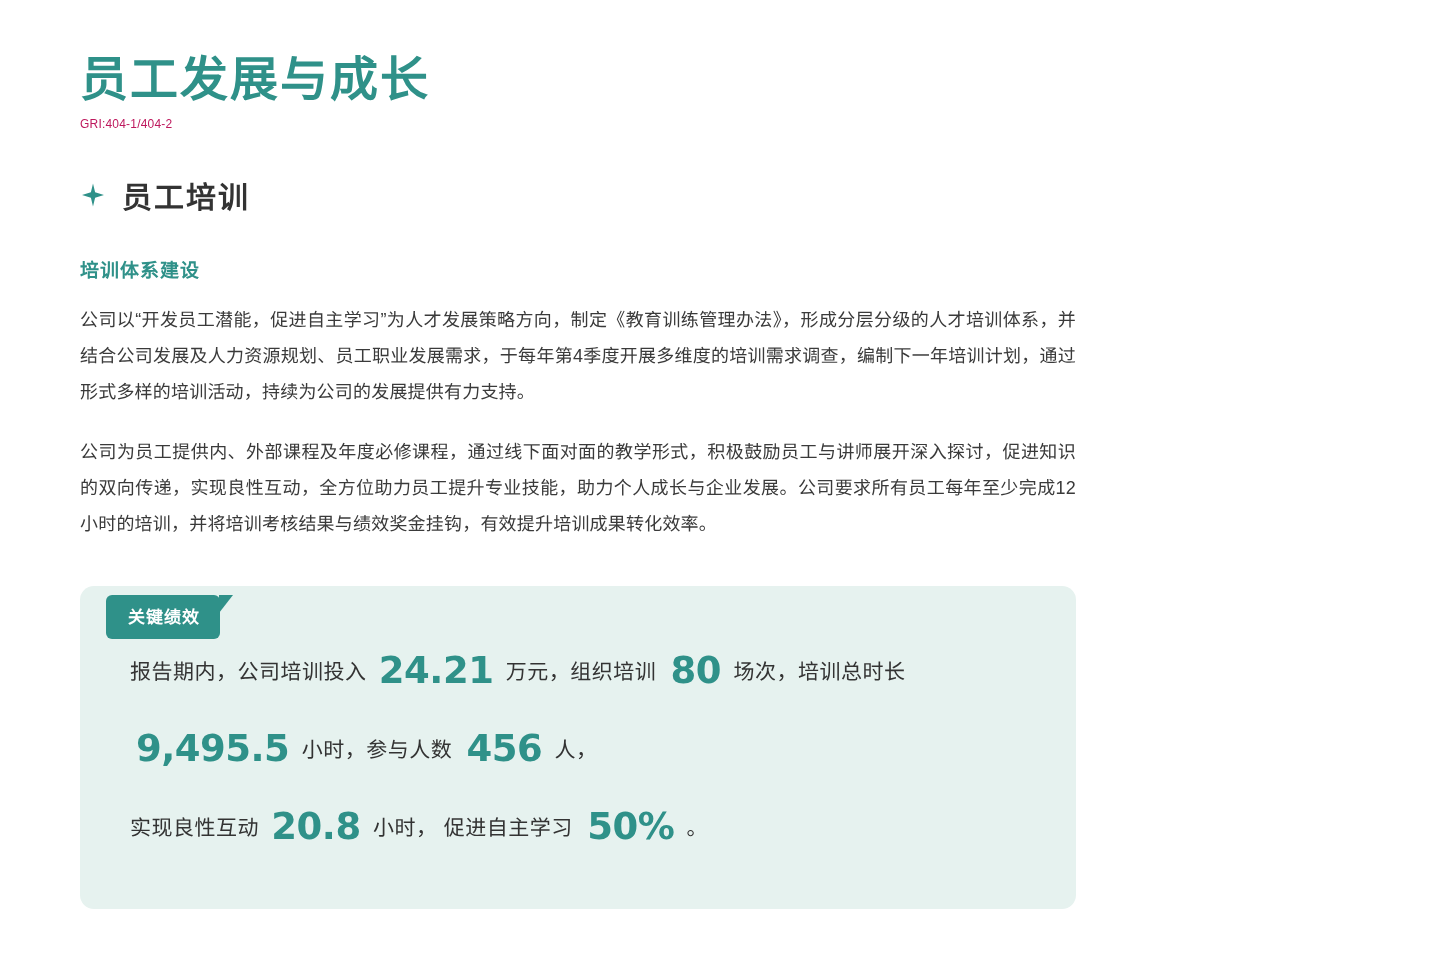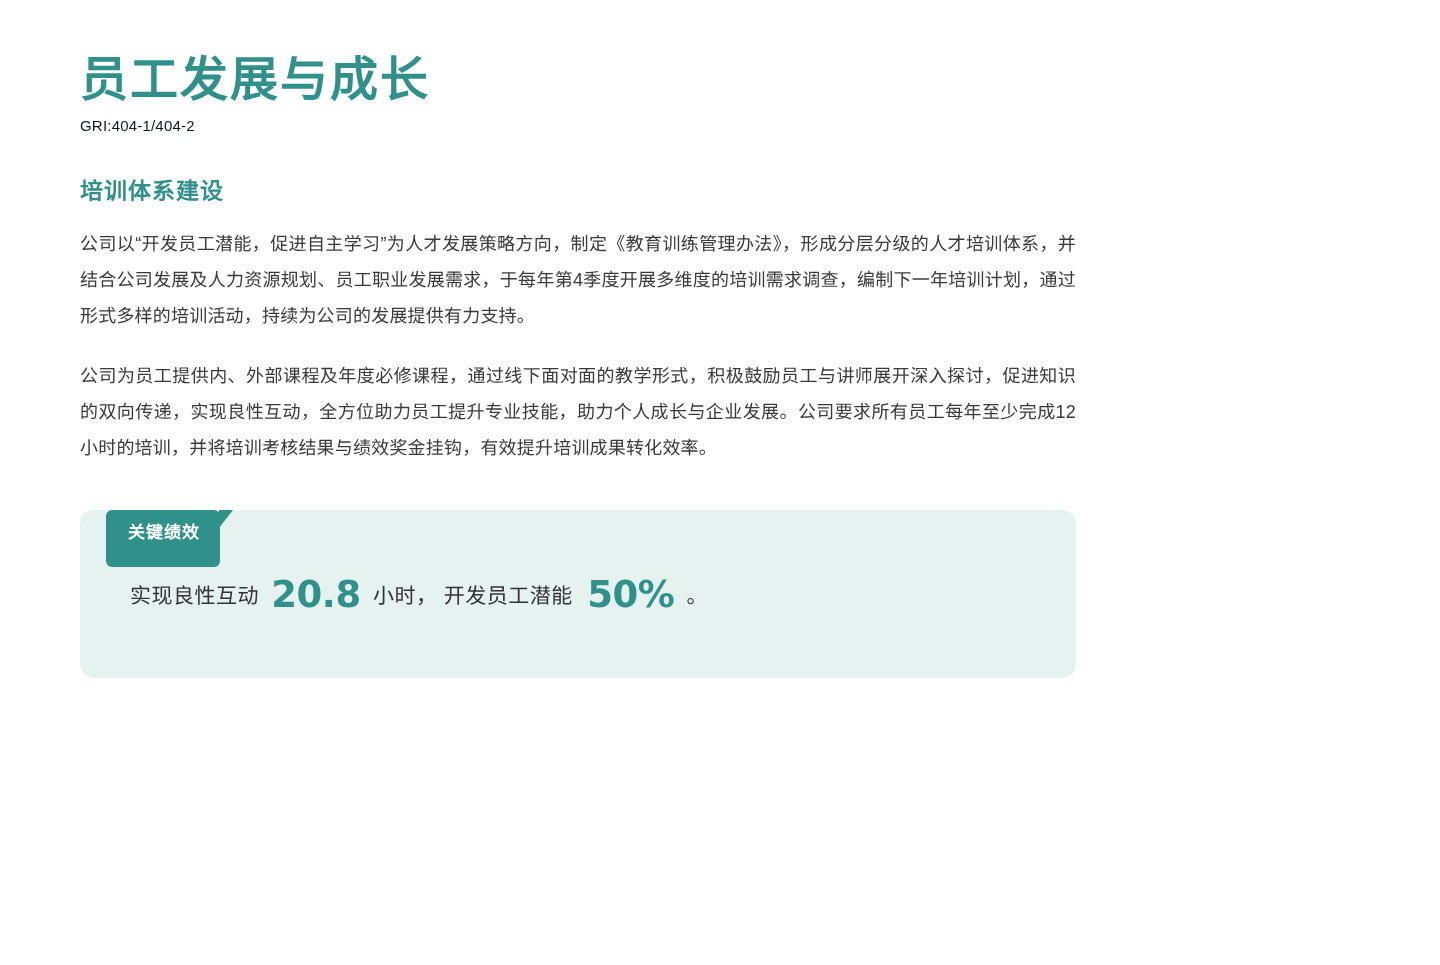--- a/index.html
+++ b/index.html
@@ -29,22 +29,22 @@
   .page-title {
     font-size: 48px;
     line-height: 1.15;
     font-weight: bold;
     color: #2f9189;
     letter-spacing: 2px;
     margin: 0;
   }
   .gri-code {
     margin-top: 10px;
-    font-size: 15px;
-    color: #0f172a;
+    font-size: 12px;
+    color: #be185d;
     letter-spacing: 0.2px;
   }
 
   
   .section-heading {
     display: flex;
     align-items: center;
     margin-top: 42px;
   }
   .star-icon {
@@ -61,21 +61,21 @@
   .section-heading-text {
     font-size: 30px;
     font-weight: bold;
     color: #333333;
     letter-spacing: 2px;
   }
 
   
   .sub-heading {
     margin-top: 38px;
-    font-size: 23px;
+    font-size: 19px;
     font-weight: bold;
     color: #2f9189;
     letter-spacing: 1px;
   }
 
   
   .para {
     margin-top: 20px;
     font-size: 18px;
     line-height: 2.0;
@@ -85,28 +85,28 @@
   }
   .para + .para { margin-top: 24px; }
 
   
   .kpi-wrap {
     position: relative;
     margin-top: 44px;
   }
   .kpi-tag {
     position: absolute;
-    top: 0;
+    top: 9px;
     left: 26px;
     background: #2f9189;
     color: #ffffff;
     font-size: 17px;
     font-weight: bold;
     letter-spacing: 1px;
-    padding: 8px 20px 24px 22px;
+    padding: 8px 20px 11px 22px;
     border-radius: 6px 6px 6px 6px;
     z-index: 3;
   }
   .kpi-tag::after {
     content: "";
     position: absolute;
     right: -13px;
     top: 0;
     width: 0;
     height: 0;
@@ -142,32 +142,51 @@
 </head>
 <body>
 
 <div class="page">
 
   <div class="title-block">
     <h1 class="page-title">员工发展与成长</h1>
     <div class="gri-code">GRI:404-1/404-2</div>
   </div>
 
+  <div class="section-heading">
+    <span class="star-icon">
+      <svg width="26" height="26" viewBox="0 0 26 26" aria-hidden="true">
+        <path d="M13 1.5 L15.1 10.2 L24 13 L15.1 15.8 L13 24.5 L10.9 15.8 L2 13 L10.9 10.2 Z" fill="#2f9189"></path>
+      </svg>
+    </span>
+    <span class="section-heading-text">员工培训</span>
+  </div>
 
   <div class="sub-heading">培训体系建设</div>
 
   <p class="para">公司以“开发员工潜能，促进自主学习”为人才发展策略方向，制定《教育训练管理办法》，形成分层分级的人才培训体系，并结合公司发展及人力资源规划、员工职业发展需求，于每年第4季度开展多维度的培训需求调查，编制下一年培训计划，通过形式多样的培训活动，持续为公司的发展提供有力支持。</p>
   <p class="para">公司为员工提供内、外部课程及年度必修课程，通过线下面对面的教学形式，积极鼓励员工与讲师展开深入探讨，促进知识的双向传递，实现良性互动，全方位助力员工提升专业技能，助力个人成长与企业发展。公司要求所有员工每年至少完成12小时的培训，并将培训考核结果与绩效奖金挂钩，有效提升培训成果转化效率。</p>
 
   <div class="kpi-wrap">
     <div class="kpi-tag">关键绩效</div>
     <div class="kpi-box">
       <div class="kpi-line">
+        <span>报告期内，公司培训投入</span>
+        <span class="kpi-num">24.21</span>
+        <span class="kpi-unit">万元，组织培训</span>
+        <span class="kpi-num">80</span>
+        <span class="kpi-unit">场次，培训总时长</span>
+        <span class="kpi-num">9,495.5</span>
+        <span class="kpi-unit">小时，参与人数</span>
+        <span class="kpi-num">456</span>
+        <span class="kpi-unit">人，</span>
+      </div>
+      <div class="kpi-line">
         <span>实现良性互动</span>
         <span class="kpi-num">20.8</span>
-        <span class="kpi-unit">小时， 开发员工潜能</span>
+        <span class="kpi-unit">小时， 促进自主学习</span>
         <span class="kpi-num">50%</span>
         <span class="kpi-unit">。</span>
       </div>
     </div>
   </div>
 
 </div>
 
 </body></html>

